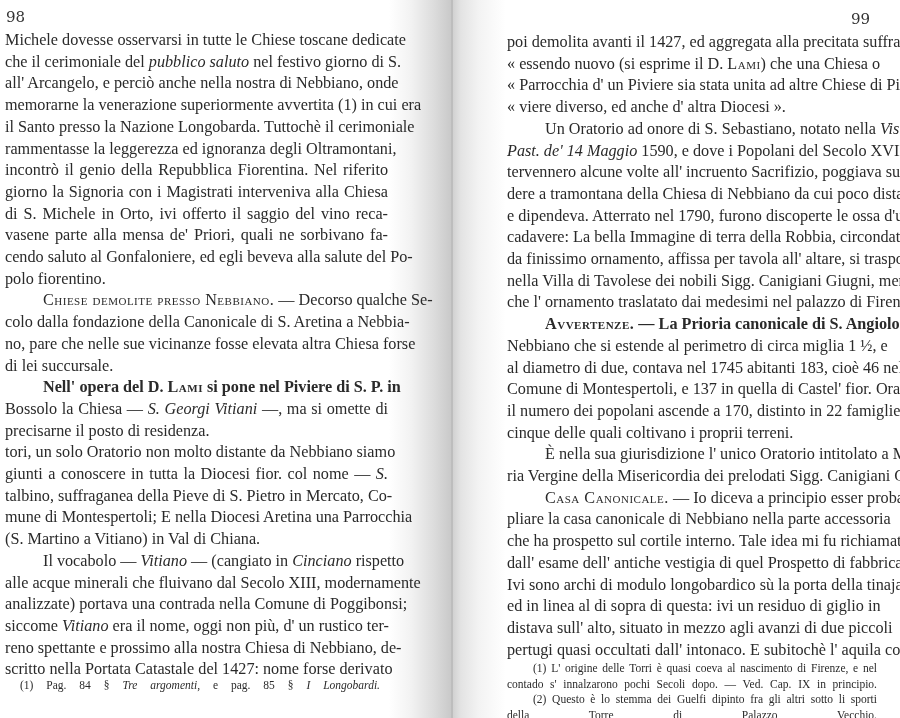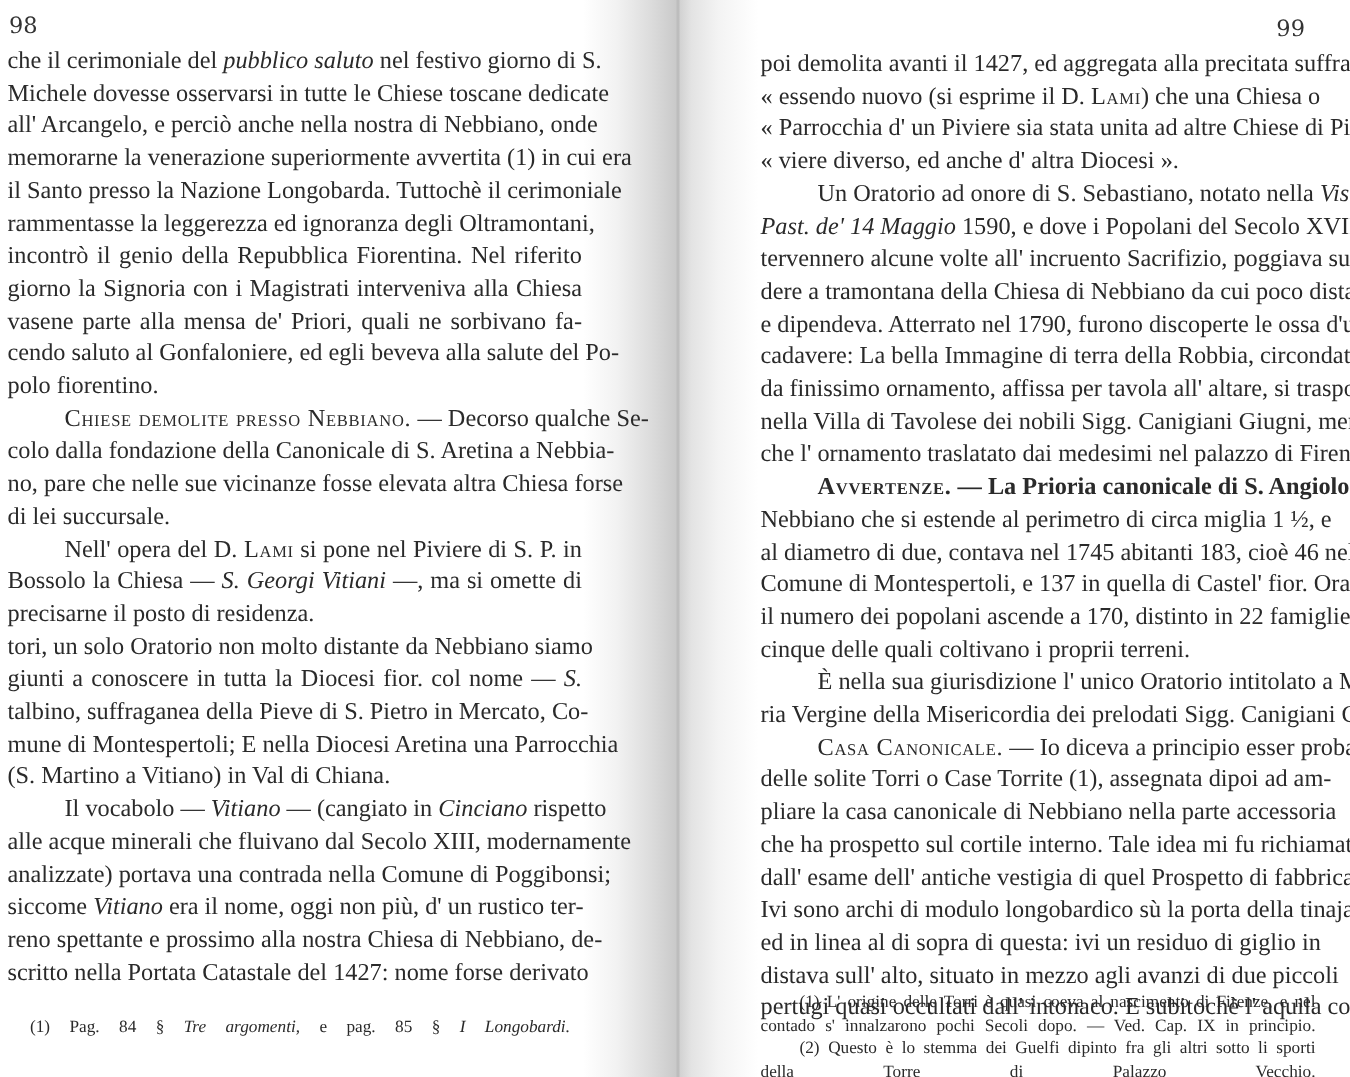--- a/index.html
+++ b/index.html
@@ -46,36 +46,37 @@
   .page-right .fn { left:55px; top:661px; width:370px; }
   .fn .line { text-align-last:justify; }
 </style>
 </head>
 <body>
 
 <div class="spread">
   <div class="page page-left">
     <span class="pnum">98</span>
     <div class="text" id="left-text">
+        <span class="line ">Michele dovesse osservarsi in tutte le Chiese toscane dedicate</span>
         <span class="line ">che il cerimoniale del <i>pubblico saluto</i> nel festivo giorno di S.</span>
-        <span class="line ">Michele dovesse osservarsi in tutte le Chiese toscane dedicate</span>
         <span class="line ">all' Arcangelo, e perciò anche nella nostra di Nebbiano, onde</span>
         <span class="line ">memorarne la venerazione superiormente avvertita (1) in cui era</span>
         <span class="line ">il Santo presso la Nazione Longobarda. Tuttochè il cerimoniale</span>
         <span class="line ">rammentasse la leggerezza ed ignoranza degli Oltramontani,</span>
         <span class="line ">incontrò il genio della Repubblica Fiorentina. Nel riferito</span>
         <span class="line ">giorno la Signoria con i Magistrati interveniva alla Chiesa</span>
+        <span class="line ">di S. Michele in Orto, ivi offerto il saggio del vino reca-</span>
         <span class="line ">vasene parte alla mensa de' Priori, quali ne sorbivano fa-</span>
         <span class="line ">cendo saluto al Gonfaloniere, ed egli beveva alla salute del Po-</span>
         <span class="line  last">polo fiorentino.</span>
         <span class="line " style="text-indent: 38px; padding-left: 0px;"><span class="sc">Chiese demolite presso Nebbiano.</span> — Decorso qualche Se-</span>
         <span class="line ">colo dalla fondazione della Canonicale di S. Aretina a Nebbia-</span>
         <span class="line ">no, pare che nelle sue vicinanze fosse elevata altra Chiesa forse</span>
         <span class="line  last">di lei succursale.</span>
-        <span class="line " style="text-indent: 38px; padding-left: 0px;">Nell' opera del D. <span class="sc">Lami</span> si pone nel Piviere di S. P. in</span>
+        <span class="line " style="text-indent: 38px; padding-left: 0px; font-weight: bold;">Nell' opera del D. <span class="sc">Lami</span> si pone nel Piviere di S. P. in</span>
         <span class="line ">Bossolo la Chiesa — <i>S. Georgi Vitiani</i> —, ma si omette di</span>
         <span class="line  last">precisarne il posto di residenza.</span>
         <span class="line ">tori, un solo Oratorio non molto distante da Nebbiano siamo</span>
         <span class="line ">giunti a conoscere in tutta la Diocesi fior. col nome — <i>S.</i></span>
         <span class="line ">talbino, suffraganea della Pieve di S. Pietro in Mercato, Co-</span>
         <span class="line ">mune di Montespertoli; E nella Diocesi Aretina una Parrocchia</span>
         <span class="line  last">(S. Martino a Vitiano) in Val di Chiana.</span>
         <span class="line " style="text-indent: 38px; padding-left: 0px;">Il vocabolo — <i>Vitiano</i> — (cangiato in <i>Cinciano</i> rispetto</span>
         <span class="line ">alle acque minerali che fluivano dal Secolo XIII, modernamente</span>
         <span class="line ">analizzate) portava una contrada nella Comune di Poggibonsi;</span>
@@ -105,21 +106,20 @@
         <span class="line  last">che l' ornamento traslatato dai medesimi nel palazzo di Firenze.</span>
         <span class="line " style="text-indent: 38px; padding-left: 0px; font-weight: bold;"><span class="sc">Avvertenze.</span> — La Prioria canonicale di S. Angiolo a</span>
         <span class="line ">Nebbiano che si estende al perimetro di circa miglia 1 ½, e</span>
         <span class="line ">al diametro di due, contava nel 1745 abitanti 183, cioè 46 nella</span>
         <span class="line ">Comune di Montespertoli, e 137 in quella di Castel' fior. Ora</span>
         <span class="line ">il numero dei popolani ascende a 170, distinto in 22 famiglie,</span>
         <span class="line  last">cinque delle quali coltivano i proprii terreni.</span>
         <span class="line " style="text-indent: 38px; padding-left: 0px;">È nella sua giurisdizione l' unico Oratorio intitolato a Ma-</span>
         <span class="line ">ria Vergine della Misericordia dei prelodati Sigg. Canigiani Giugni.</span>
         <span class="line " style="text-indent: 38px; padding-left: 0px;"><span class="sc">Casa Canonicale.</span> — Io diceva a principio esser probabile</span>
-        <span class="line ">delle solite Torri o Case Torrite (1), assegnata dipoi ad am-</span>
         <span class="line ">pliare la casa canonicale di Nebbiano nella parte accessoria</span>
         <span class="line ">che ha prospetto sul cortile interno. Tale idea mi fu richiamata</span>
         <span class="line ">dall' esame dell' antiche vestigia di quel Prospetto di fabbrica.</span>
         <span class="line ">Ivi sono archi di modulo longobardico sù la porta della tinaja</span>
         <span class="line ">ed in linea al di sopra di questa: ivi un residuo di giglio in</span>
         <span class="line ">distava sull' alto, situato in mezzo agli avanzi di due piccoli</span>
         <span class="line ">pertugi quasi occultati dall' intonaco. E subitochè l' aquila con</span>
       </div>
     <div class="fn" id="right-fn">
         <span class="line " style="text-indent: 26px;">(1) L' origine delle Torri è quasi coeva al nascimento di Firenze, e nel</span>

